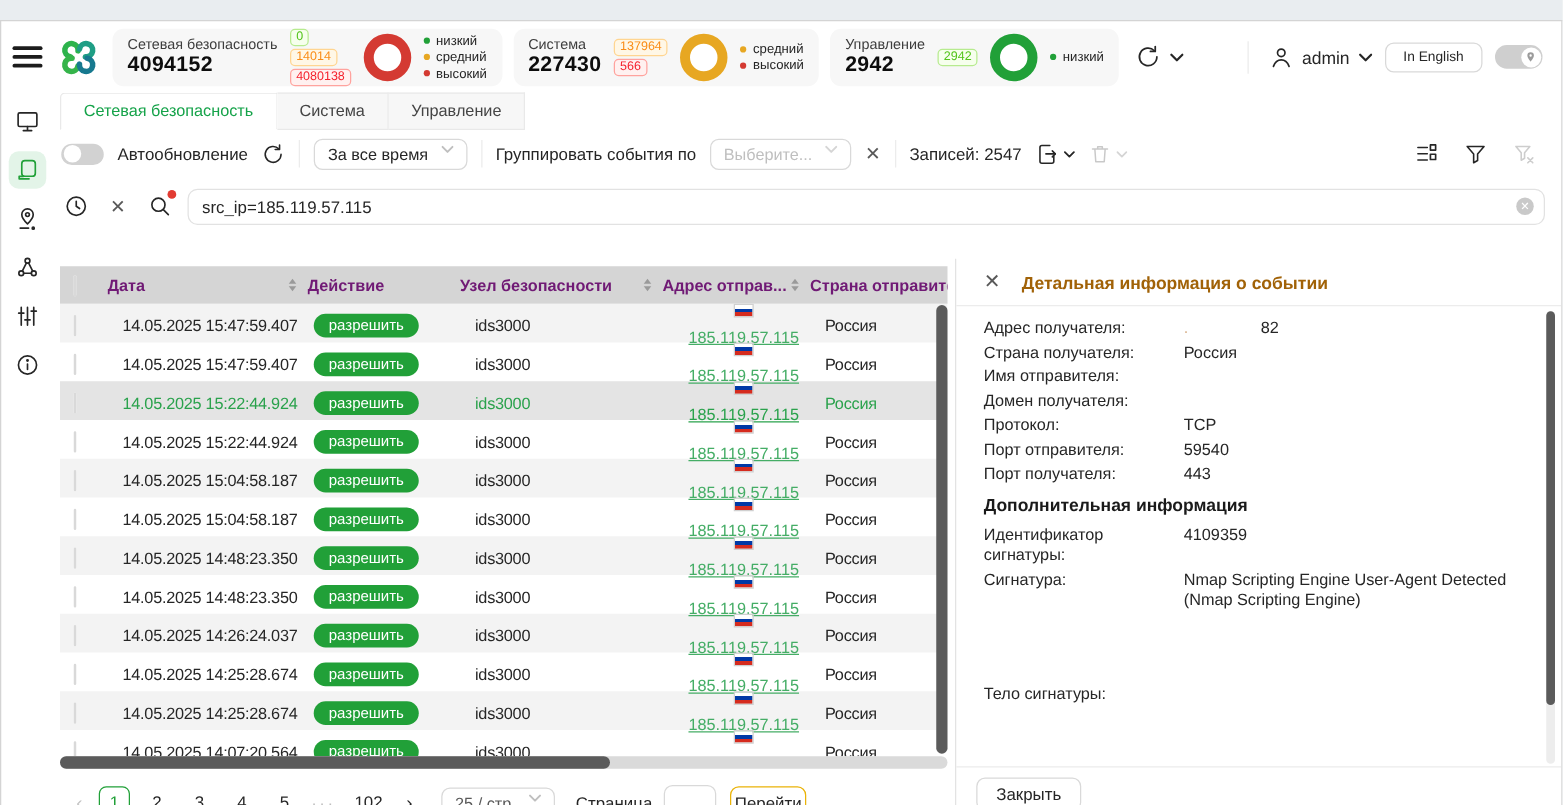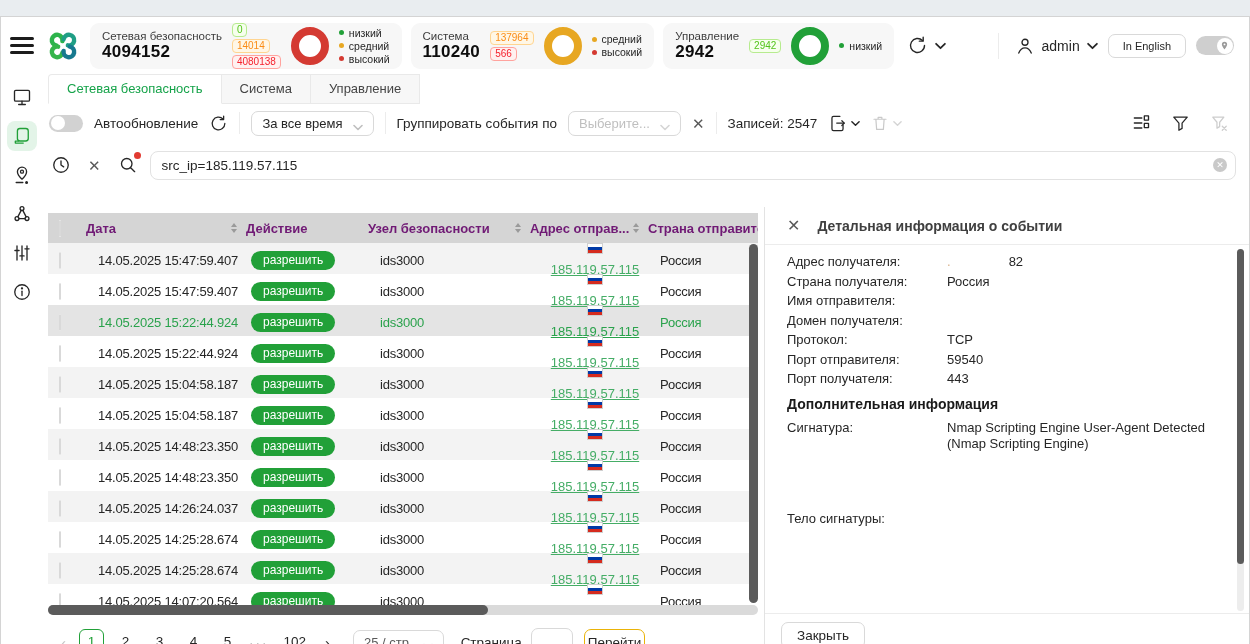--- a/index.html
+++ b/index.html
@@ -50,21 +50,21 @@
   .tab { padding:0 18px; line-height:28px; font-size:13px; color:#454545; background:#f7f7f7; border:1px solid #e9e9e9; border-left:none; cursor:pointer; white-space:nowrap; }
   .tab:first-child { border-left:1px solid #e9e9e9; border-top-left-radius:4px; }
   .tab.active { background:#fff; color:#16a34a; border-bottom:1px solid #fff; }
 
   
   .toolbar { position:absolute; left:48px; top:89px; right:12px; height:34px; display:flex; align-items:center; gap:11px; }
   .sw { position:relative; width:34px; height:17px; border-radius:9px; background:#d2d2d2; cursor:pointer; flex:none; }
   .sw .knob { position:absolute; left:1.5px; top:1.5px; width:14px; height:14px; border-radius:50%; background:#fff; }
   .tb-label { font-size:13.5px; color:#262626; white-space:nowrap; }
   .sep { width:1px; height:22px; background:#ececec; }
-  .select { display:flex; align-items:flex-end; gap:10px; border:1px solid #d9d9d9; border-radius:7px; padding:4px 10px; background:#fff; cursor:pointer; font-size:13px; white-space:nowrap; }
+  .select { display:flex; align-items:flex-start; gap:10px; border:1px solid #d9d9d9; border-radius:7px; padding:4px 10px; background:#fff; cursor:pointer; font-size:13px; white-space:nowrap; }
   .select.ghost { color:#bfbfbf; }
   .x-plain { font-size:15px; color:#595959; cursor:pointer; line-height:1; }
   .icon-btn { display:flex; align-items:center; gap:4px; cursor:pointer; }
   .icon-btn.disabled .ico { stroke:#c9c9c9; }
   .tb-right { margin-left:auto; display:flex; align-items:center; gap:20px; padding-right:8px; }
 
   
   .searchrow { position:absolute; left:50px; top:133px; right:13px; height:30px; display:flex; align-items:center; }
   .sr-ico { cursor:pointer; flex:none; }
   .q-wrap { position:relative; flex:none; cursor:pointer; }
@@ -112,21 +112,21 @@
   .pg-num.active { border-color:#21a038; color:#21a038; }
   .pg-dots { color:#bfbfbf; letter-spacing:2px; cursor:pointer; }
   .pg-size { margin-left:10px; color:#595959; }
   .pg-word { margin-left:8px; }
   .pg-input { width:42px; height:28px; border:1px solid #d9d9d9; border-radius:7px; outline:none; padding:0 6px; font-family:inherit; }
   .btn-go { border:1px solid #eab308; border-radius:7px; background:#fff; padding:5px 3px; font-size:13.5px; color:#262626; cursor:pointer; font-family:inherit; margin-left:2px; }
 
   
   .details { position:absolute; left:763px; top:190px; right:0; bottom:0; background:#fff; border-left:1px solid #e3e3e3; }
   .det-head { height:38px; display:flex; align-items:center; gap:17px; padding-left:22px; border-bottom:1px solid #ececec; }
-  .det-title { font-weight:bold; font-size:14px; color:#404040; }
+  .det-title { font-weight:bold; font-size:14px; color:#a16207; }
   .det-body { position:absolute; left:0; right:0; top:39px; bottom:44px; padding:8px 26px 0 22px; overflow:hidden; }
   .frow { display:flex; line-height:16.5px; margin-bottom:3px; }
   .frow .fl { width:160px; flex:none; color:#262626; }
   .frow .fv { flex:1; color:#262626; padding-right:6px; }
   .faint-dot { color:#d9b28c; margin-right:58px; }
   .det-sec { font-weight:bold; font-size:14px; margin:8px 0 8px; color:#1a1a1a; }
   .det-scroll { position:absolute; right:5px; top:42px; bottom:46px; width:7px; background:#ededed; border-radius:4px; }
   .det-scroll .thumb { position:absolute; left:0; right:0; top:0; height:87%; background:#5b5b5b; border-radius:4px; }
   .det-foot { position:absolute; left:0; right:0; bottom:0; height:44px; border-top:1px solid #ececec; display:flex; align-items:center; padding-left:16px; }
   .btn-close { border:1px solid #d9d9d9; border-radius:7px; background:#fff; padding:5px 15px; font-size:13.5px; color:#262626; cursor:pointer; font-family:inherit; }
@@ -173,21 +173,21 @@
             </span>
             <span class="li">
               <span class="dot" style="background: rgb(212, 58, 50);"></span>
               <span>высокий</span>
             </span>
           </div>
         </div>
         <div class="card">
           <div class="tv">
             <div class="t">Система</div>
-            <div class="v">110240</div>
+            <div class="v">227430</div>
           </div>
           <div class="badges">
             <span class="badge orange">137964</span>
             <span class="badge red">566</span>
           </div>
           <div class="donut" style="border-color: rgb(231, 167, 34);"></div>
           <div class="legend">
             <span class="li">
               <span class="dot" style="background: rgb(231, 167, 34);"></span>
               <span>средний</span>
@@ -599,20 +599,24 @@
         <div class="frow">
           <span class="fl">Порт отправителя:</span>
           <span class="fv">59540</span>
         </div>
         <div class="frow">
           <span class="fl">Порт получателя:</span>
           <span class="fv">443</span>
         </div>
         <div class="det-sec">Дополнительная информация</div>
         <div class="frow">
+          <span class="fl">Идентификатор сигнатуры:</span>
+          <span class="fv">4109359</span>
+        </div>
+        <div class="frow">
           <span class="fl">Сигнатура:</span>
           <span class="fv">Nmap Scripting Engine User-Agent Detected (Nmap Scripting Engine)</span>
         </div>
         <div class="frow" style="margin-top: 58px;">
           <span class="fl">Тело сигнатуры:</span>
           <span class="fv"></span>
         </div>
       </div>
     <div class="det-scroll">
         <span class="thumb"></span>

